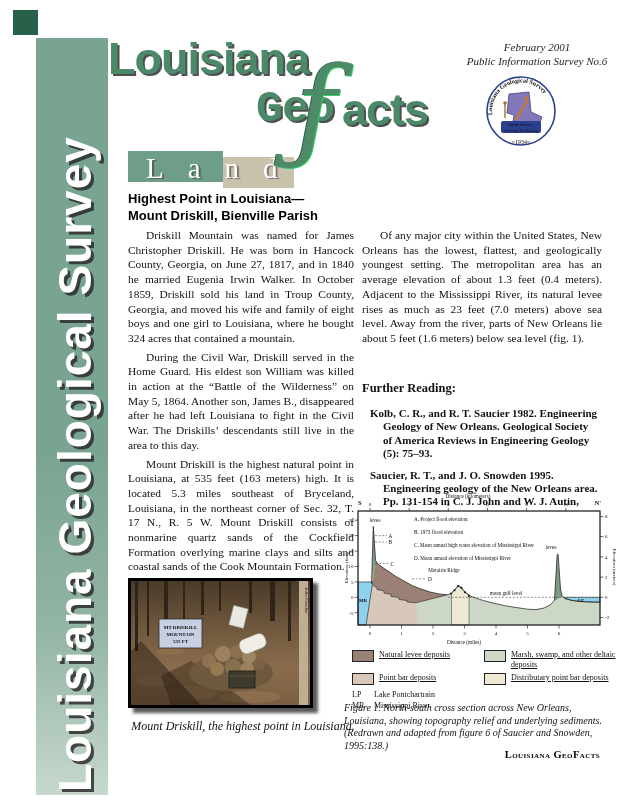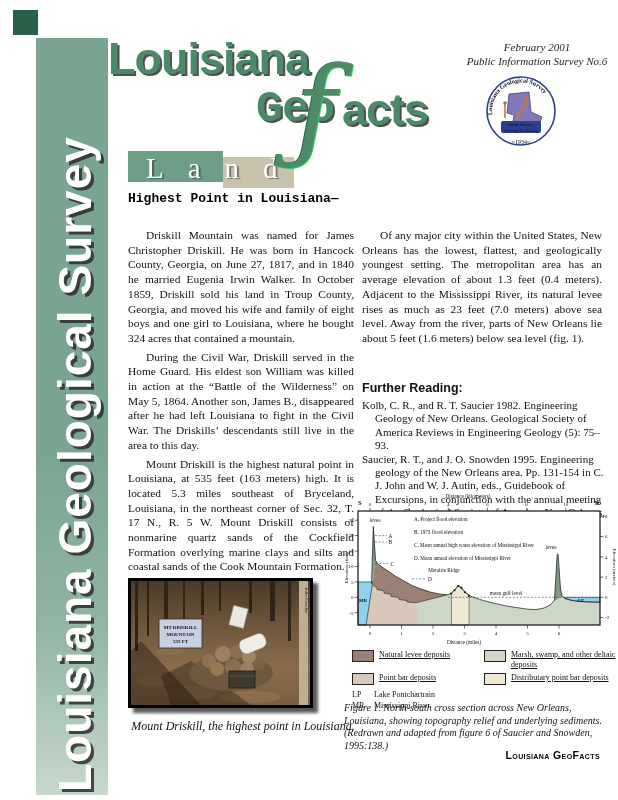--- a/index.html
+++ b/index.html
@@ -24,32 +24,32 @@
   .title-f{left:295px;top:52px;font-family:"DejaVu Serif",serif;font-style:italic;
      font-size:112px;line-height:112px;color:#4d8a68;text-shadow:1px 1px 0 #3c6, -1px 0 0 #2f5f47;z-index:6;}
   .title-acts{left:342px;top:84px;font-family:"Liberation Sans",sans-serif;font-weight:bold;
      font-size:45px;color:#4b8a68;letter-spacing:-1px;text-shadow:2px 2px 0 #4f4f4f;}
   .band-green{left:128px;top:151px;width:95px;height:31px;background:#6f9e88;z-index:2;}
   .band-tan{left:223px;top:157px;width:71px;height:31px;background:#c9c3ae;z-index:1;}
   .band-text{left:146px;top:152px;font-family:"Liberation Serif",serif;font-size:29px;
      color:#ffffff;letter-spacing:24px;z-index:3;text-shadow:2px 1px 1px rgba(50,50,50,0.55);}
 
   
-  .col-head{font-family:Liberation Mono, monospace;font-weight:bold;font-size:13px;
+  .col-head{font-family:Liberation Sans, sans-serif;font-weight:bold;font-size:13px;
      line-height:16.5px;color:#000;}
   .head-left{left:128px;top:191px;width:230px;}
   .head-right{left:362px;top:191px;width:240px;}
   .body-col{font-size:11.4px;line-height:14.7px;text-align:justify;}
   .body-left{left:128px;top:228px;width:226px;}
   .body-right{left:362px;top:228px;width:240px;}
   .body-col p{margin:0 0 4px 0;text-indent:18px;}
-  .fr-head{left:362px;top:381px;width:240px;font-family:Liberation Sans, sans-serif;
+  .fr-head{left:362px;top:381px;width:240px;font-family:Liberation Serif, serif;
      font-weight:bold;font-size:12.5px;}
   .refs{left:362px;top:399px;width:244px;font-size:11px;line-height:13.4px;}
-  .refs p{margin:0;padding-left:13px;text-indent:-13px;}
+  .refs p{margin:8px;padding-left:13px;text-indent:-13px;font-weight:bold;}
 
   
   .photo-frame{left:128px;top:578px;width:179px;height:124px;background:#000;
      padding:3px;box-shadow:5px 5px 3px rgba(0,0,0,0.65);z-index:4;}
   .photo-caption{left:128px;top:719px;width:230px;font-style:italic;font-size:12px;text-align:center;}
 
   
   .fig-svg{left:344px;top:489px;z-index:3;}
   .fig-legend{left:352px;top:650px;width:264px;font-size:8px;line-height:9.5px;}
   .leg-grid{display:flex;flex-wrap:wrap;text-decoration:underline;}
@@ -57,21 +57,21 @@
   .swatch{width:20px;height:10px;border:1px solid #222;margin-right:5px;flex:0 0 auto;}
   .sw-brown{background:#9b8175;}
   .sw-pink{background:#d8c8bc;}
   .sw-green{background:#ccd8c5;}
   .sw-cream{background:#efe9d3;}
   .abbr-row{display:flex;margin-top:1px;}
   .abbr-key{width:22px;flex:0 0 auto;}
   .fig-caption{left:344px;top:702px;width:270px;font-style:italic;font-size:10px;line-height:12.6px;}
 
   .footer{left:420px;top:749px;width:180px;text-align:right;
-     font-family:Liberation Sans, sans-serif;font-weight:bold;font-size:10.5px;
+     font-family:Liberation Serif, serif;font-weight:bold;font-size:10.5px;
      font-variant:small-caps;letter-spacing:0.4px;color:#000;}
 
   svg text{font-family:"Liberation Serif",serif;fill:#111;}
 </style>
 </head>
 <body>
 
 <div class="page">
 
   <div class="abs corner-square"></div>
@@ -106,20 +106,21 @@
     <line x1="27" y1="30" x2="27" y2="44" stroke="#b06a2c" stroke-width="1.4"></line>
     <circle cx="27" cy="29" r="1.8" fill="#b06a2c"></circle>
     <rect x="23" y="47" width="40" height="12" rx="2" fill="#2b3f8f"></rect>
     <text x="43" y="52" font-size="4.6" fill="#ffffff" text-anchor="middle" font-family="Liberation Sans,sans-serif">Earth Science</text>
     <text x="43" y="57.5" font-size="4.6" fill="#ffffff" text-anchor="middle" font-family="Liberation Sans,sans-serif">Serving Louisiana</text>
     <text x="43" y="70" font-size="6" fill="#2b3f8f" text-anchor="middle">~1934~</text>
   </svg>
 
   <div class="abs col-head head-left">
     <div>Highest Point in Louisiana—</div>
+    <div>Mount Driskill, Bienville Parish</div>
   </div>
   <div class="abs body-col body-left">
     <p>Driskill Mountain was named for James Christopher Driskill. He was born in Hancock County, Georgia, on June 27, 1817, and in 1840 he married Eugenia Irwin Walker. In October 1859, Driskill sold his land in Troup County, Georgia, and moved his wife and family of eight boys and one girl to Louisiana, where he bought 324 acres that contained a mountain.</p>
     <p>During the Civil War, Driskill served in the Home Guard. His eldest son William was killed in action at the “Battle of the Wilderness” on May 5, 1864. Another son, James B., disappeared after he had left Louisiana to fight in the Civil War. The Driskills’ descendants still live in the area to this day.</p>
     <p>Mount Driskill is the highest natural point in Louisiana, at 535 feet (163 meters) high. It is located 5.3 miles southeast of Bryceland, Louisiana, in the northeast corner of Sec. 32, T. 17 N., R. 5 W. Mount Driskill consists of nonmarine quartz sands of the Cockfield Formation overlying marine clays and silts and coastal sands of the Cook Mountain Formation.</p>
   </div>
 
   <div class="abs body-col body-right">
     <p>Of any major city within the United States, New Orleans has the lowest, flattest, and geologically youngest setting. The metropolitan area has an average elevation of about 1.3 feet (0.4 meters). Adjacent to the Mississippi River, its natural levee rises as much as 23 feet (7.0 meters) above sea level. Away from the river, parts of New Orleans lie about 5 feet (1.6 meters) below sea level (fig. 1).</p>
   </div>

